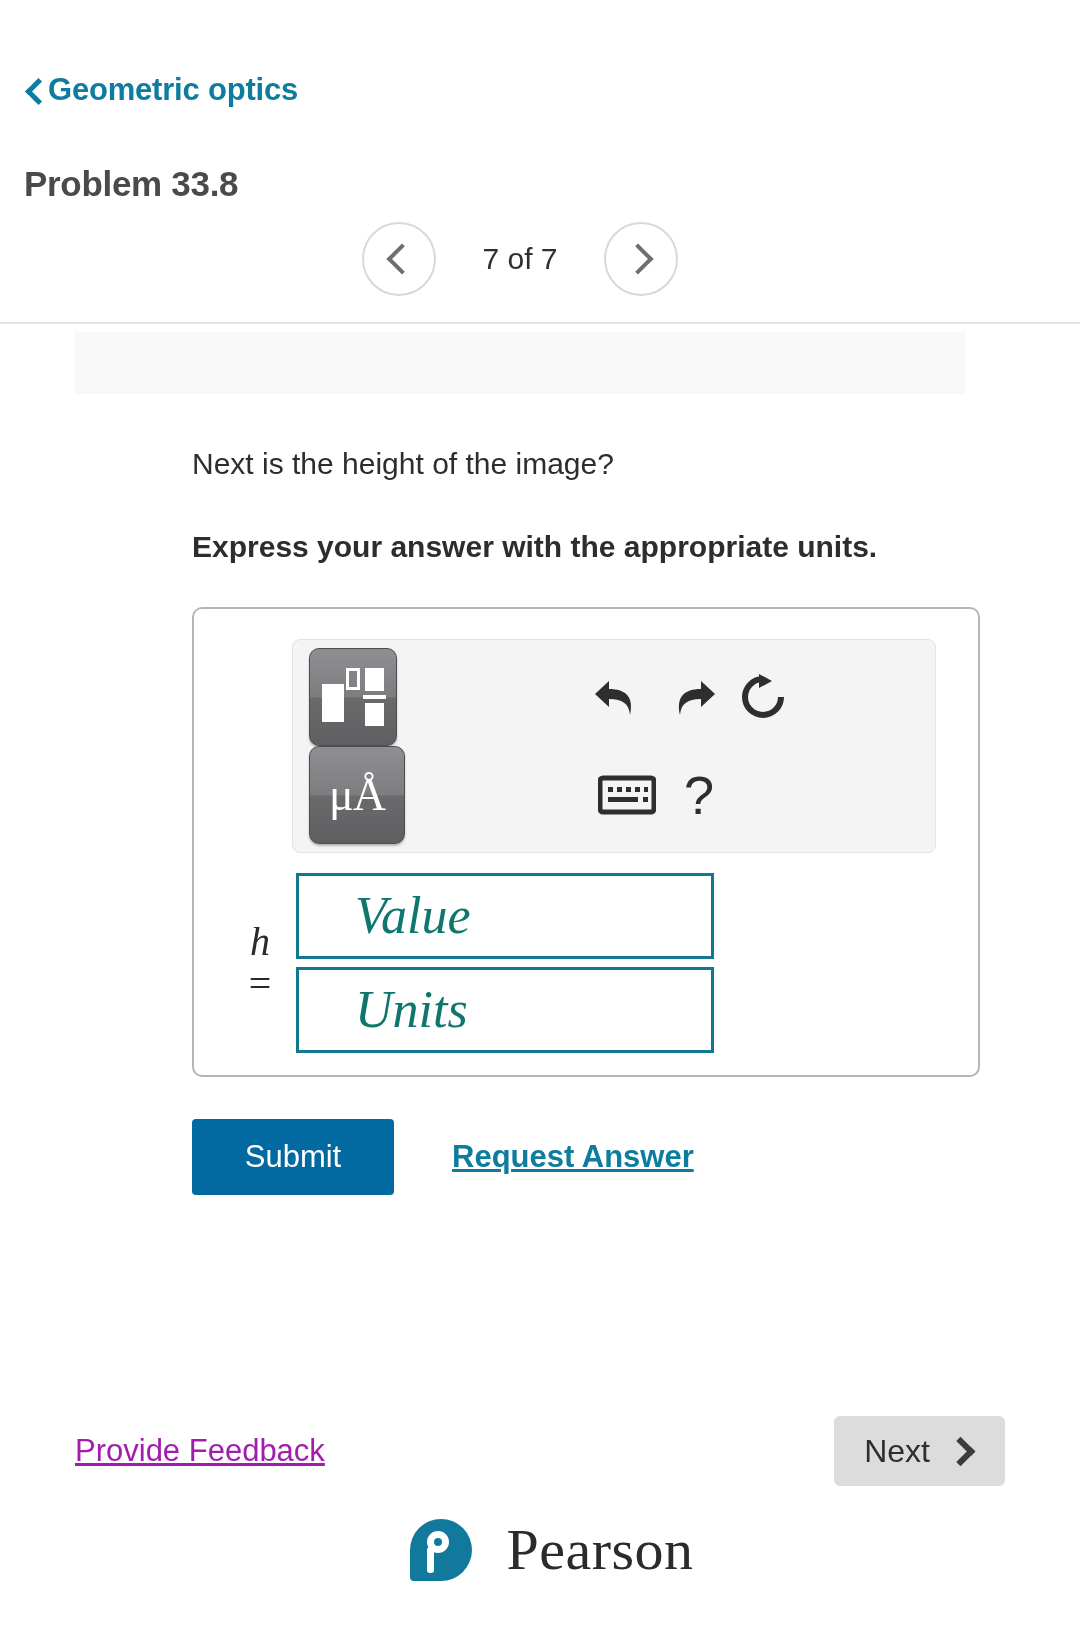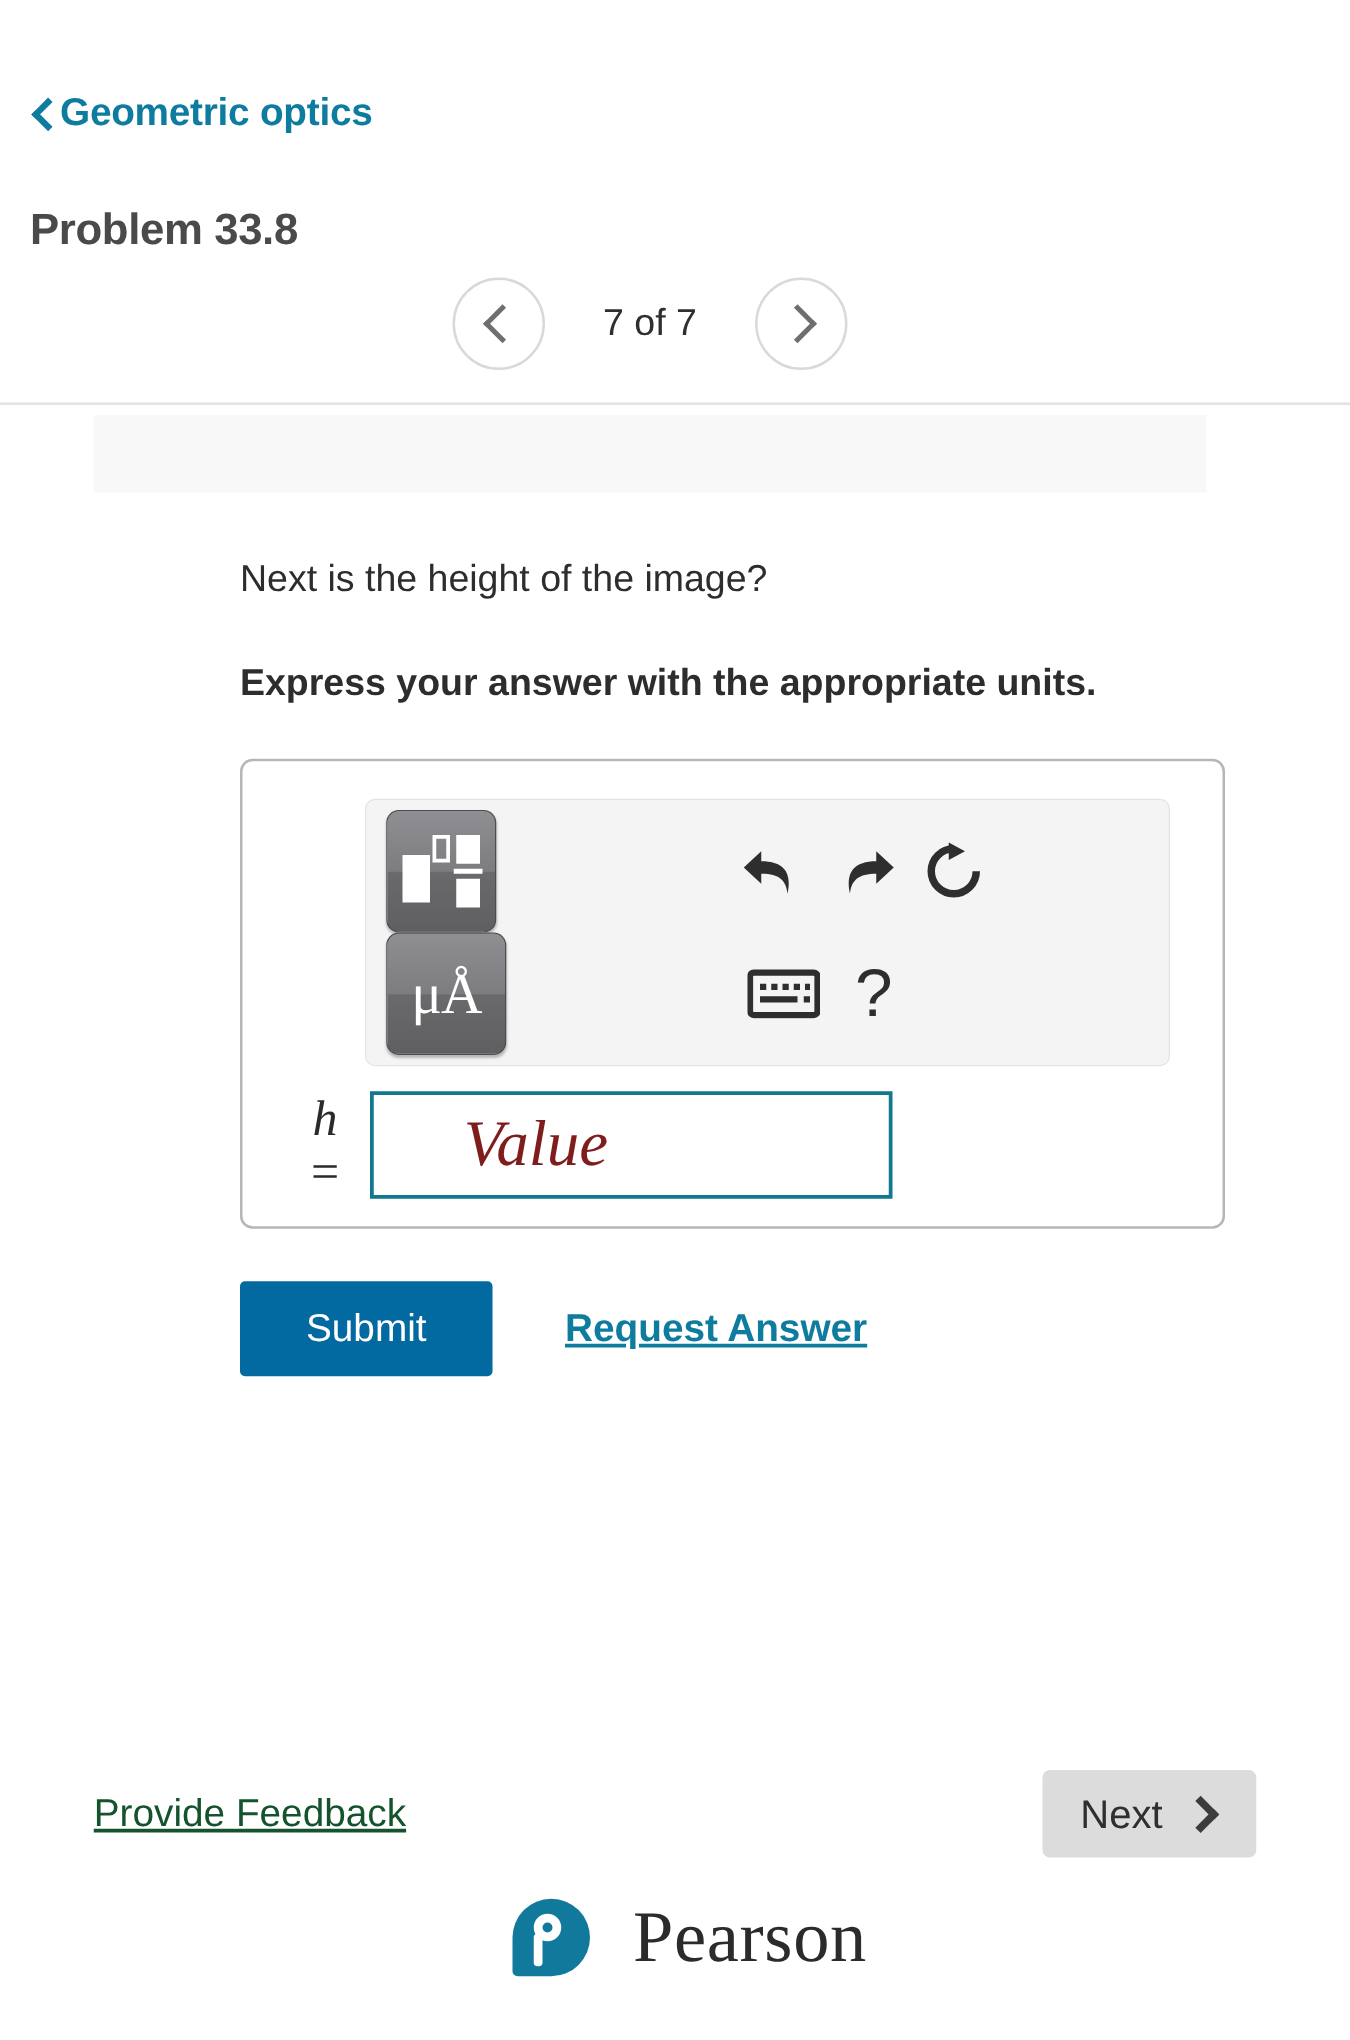--- a/index.html
+++ b/index.html
@@ -246,22 +246,22 @@
     box-sizing: border-box;
     display: flex;
     align-items: center;
     cursor: text;
   }
   .field + .field { margin-top: 8px; }
   .field .ph {
     font-family: "Liberation Serif", serif;
     font-style: italic;
     font-size: 52px;
-    color: #7f1d1d;
-    padding-left: 72px;
+    color: #0f766e;
+    padding-left: 56px;
     line-height: 1;
   }
 
   
   .actions {
     display: flex;
     align-items: center;
     margin: 42px 0 0 192px;
   }
   .submit-btn {
@@ -291,21 +291,21 @@
     top: 1416px;
     width: 1080px;
     padding: 0 75px;
     box-sizing: border-box;
     display: flex;
     align-items: center;
     justify-content: space-between;
   }
   .feedback-link {
     font-size: 31px;
-    color: #14532d;
+    color: #a21caf;
     text-decoration: underline;
     cursor: pointer;
   }
   .next-btn {
     background: #dcdcdc;
     border: none;
     border-radius: 6px;
     padding: 0 30px;
     height: 70px;
     display: flex;
@@ -455,20 +455,23 @@
 
   <div class="fields-row">
     <div class="h-equals">
       <span class="hv">h</span>
       <span class="eq">=</span>
     </div>
     <div class="fields">
       <div class="field">
         <span class="ph">Value</span>
       </div>
+      <div class="field">
+        <span class="ph">Units</span>
+      </div>
     </div>
   </div>
 
 </div>
 
 <div class="actions">
   <button class="submit-btn">Submit</button>
   <span class="request-link">Request Answer</span>
 </div>
 

